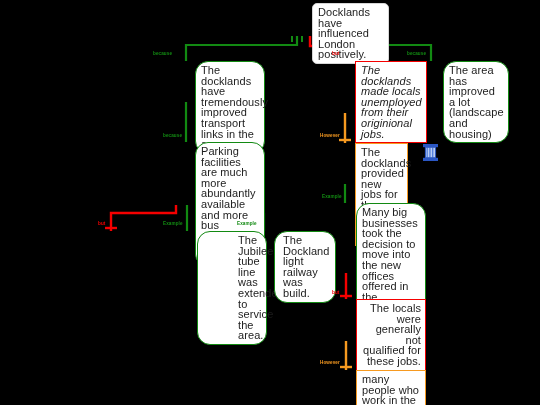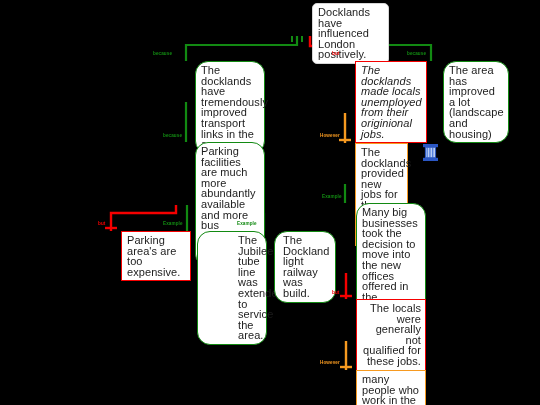--- a/index.html
+++ b/index.html
@@ -113,21 +113,20 @@
   <div class="node green rounded" style="left:150px;top:61px;width:70px;">The docklands have tremendously improved transport links in the area.</div>
 
   <div class="node red" style="left:310px;top:61px;width:72px;font-style:italic;">The docklands made locals unemployed from their originional jobs.</div>
 
   <div class="node green rounded" style="left:398px;top:61px;width:66px;">The area has improved a lot (landscape and housing)</div>
 
   <div class="node green rounded" style="left:150px;top:142px;width:70px;">Parking facilities are much more abundantly available and more bus services are provided.</div>
 
   <div class="node orange" style="left:310px;top:143px;width:53px;">The docklands provided new jobs for the locals that got unemployed.</div>
 
-  <div class="node red" style="left:76px;top:231px;width:70px;">Parking area's are too expensive.</div>
 
   <div class="node green rounded" style="left:152px;top:231px;width:70px;padding-left:40px;">The Jubilee tube line was extended to service the area.</div>
 
   <div class="node green rounded" style="left:229px;top:231px;width:62px;padding-left:8px;">The Dockland light railway was build.</div>
 
   <div class="node green rounded" style="left:311px;top:203px;width:70px;">Many big businesses took the decision to move into the new offices offered in the Docklands.</div>
 
   <div class="node red" style="left:311px;top:299px;width:70px;text-align:right;">The locals were generally not qualified for these jobs.</div>
 
   <div class="node orange" style="left:311px;top:370px;width:70px;">many people who work in the Docklands live in the inner city.</div>

